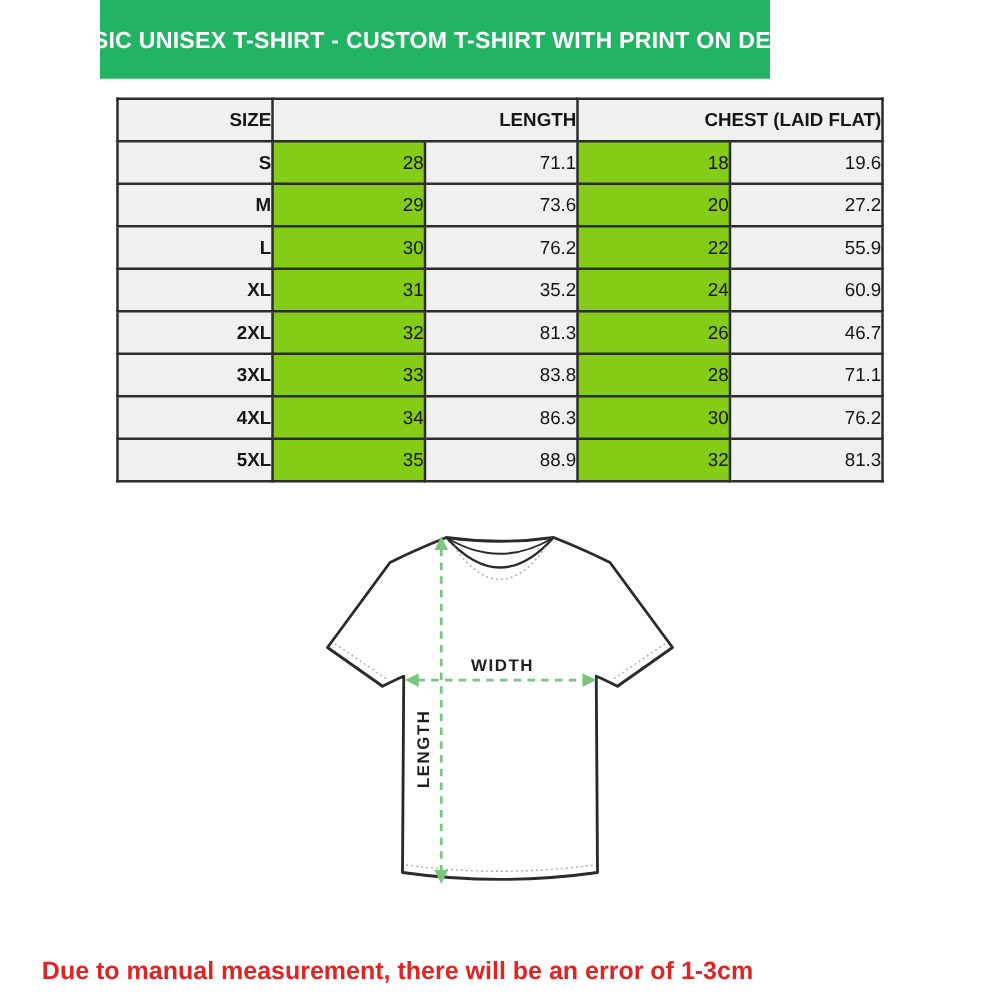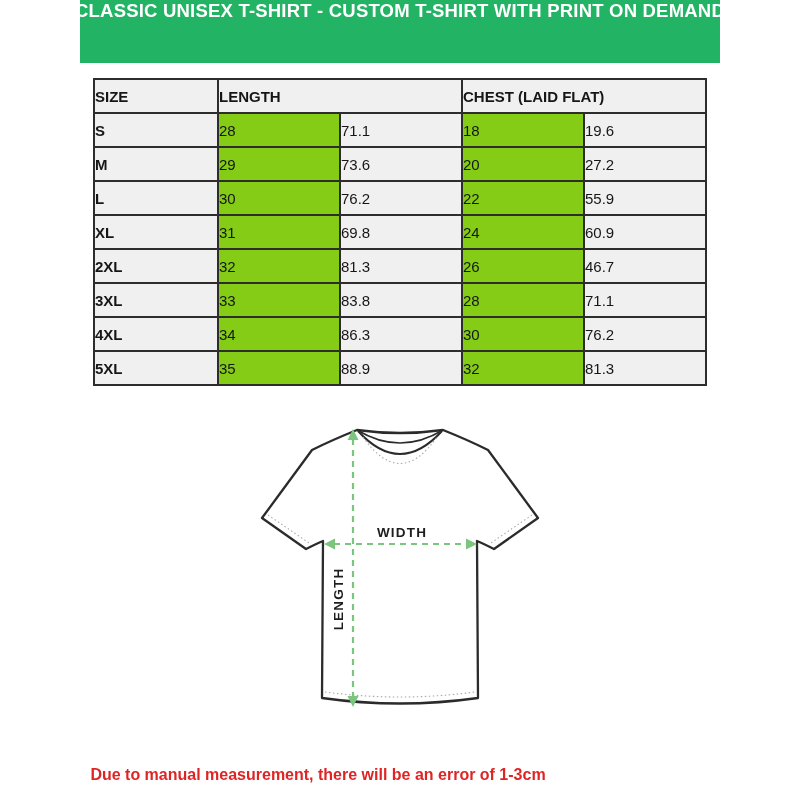--- a/index.html
+++ b/index.html
@@ -9,24 +9,24 @@
     height: 800px;
     background: #ffffff;
     font-family: "Liberation Sans", sans-serif;
     overflow: hidden;
   }
 
   
   .banner {
     position: absolute;
     left: 80px; top: 0;
-    width: 640px; height: 63px;
+    width: 536px; height: 63px;
     background: #22b364;
     display: flex;
-    align-items: flex-start;
+    align-items: center;
     justify-content: center;
   }
   .banner-title {
     color: #ffffff;
     font-size: 18.5px;
     font-weight: bold;
     letter-spacing: 0.2px;
     white-space: nowrap;
   }
 
@@ -35,21 +35,21 @@
     position: absolute;
     left: 93px; top: 78px;
     width: 614px;
     border-collapse: collapse;
     table-layout: fixed;
     border: 2px solid #2d2d2d;
   }
   .size-table th, .size-table td {
     border: 2px solid #2d2d2d;
     height: 32px;
-    text-align: left;
+    text-align: right;
     vertical-align: middle;
     font-size: 15px;
     color: #161616;
     padding: 0;
   }
   .size-table th { background: #f0f0f0; font-weight: bold; }
   .size-table td.c-size { background: #f0f0f0; font-weight: bold; }
   .size-table td.c-in   { background: #84cc16; font-weight: normal; }
   .size-table td.c-cm   { background: #f0f0f0; font-weight: normal; }
 
@@ -61,21 +61,21 @@
   }
   .diagram svg { display: block; }
 
   
   .footer-note {
     position: absolute;
     left: 0; top: 766px;
     width: 636px;
     text-align: center;
     color: #e02424;
-    font-size: 16px;
+    font-size: 20px;
     font-weight: bold;
   }
 </style>
 </head>
 <body>
 
 <div class="stage">
 
   <div class="banner">
     <div class="banner-title">CLASSIC UNISEX T-SHIRT - CUSTOM T-SHIRT WITH PRINT ON DEMAND</div>
@@ -107,21 +107,21 @@
       <tr>
         <td class="c-size">L</td>
         <td class="c-in">30</td>
         <td class="c-cm">76.2</td>
         <td class="c-in">22</td>
         <td class="c-cm">55.9</td>
       </tr>
       <tr>
         <td class="c-size">XL</td>
         <td class="c-in">31</td>
-        <td class="c-cm">69.8</td>
+        <td class="c-cm">35.2</td>
         <td class="c-in">24</td>
         <td class="c-cm">60.9</td>
       </tr>
       <tr>
         <td class="c-size">2XL</td>
         <td class="c-in">32</td>
         <td class="c-cm">81.3</td>
         <td class="c-in">26</td>
         <td class="c-cm">46.7</td>
       </tr>

